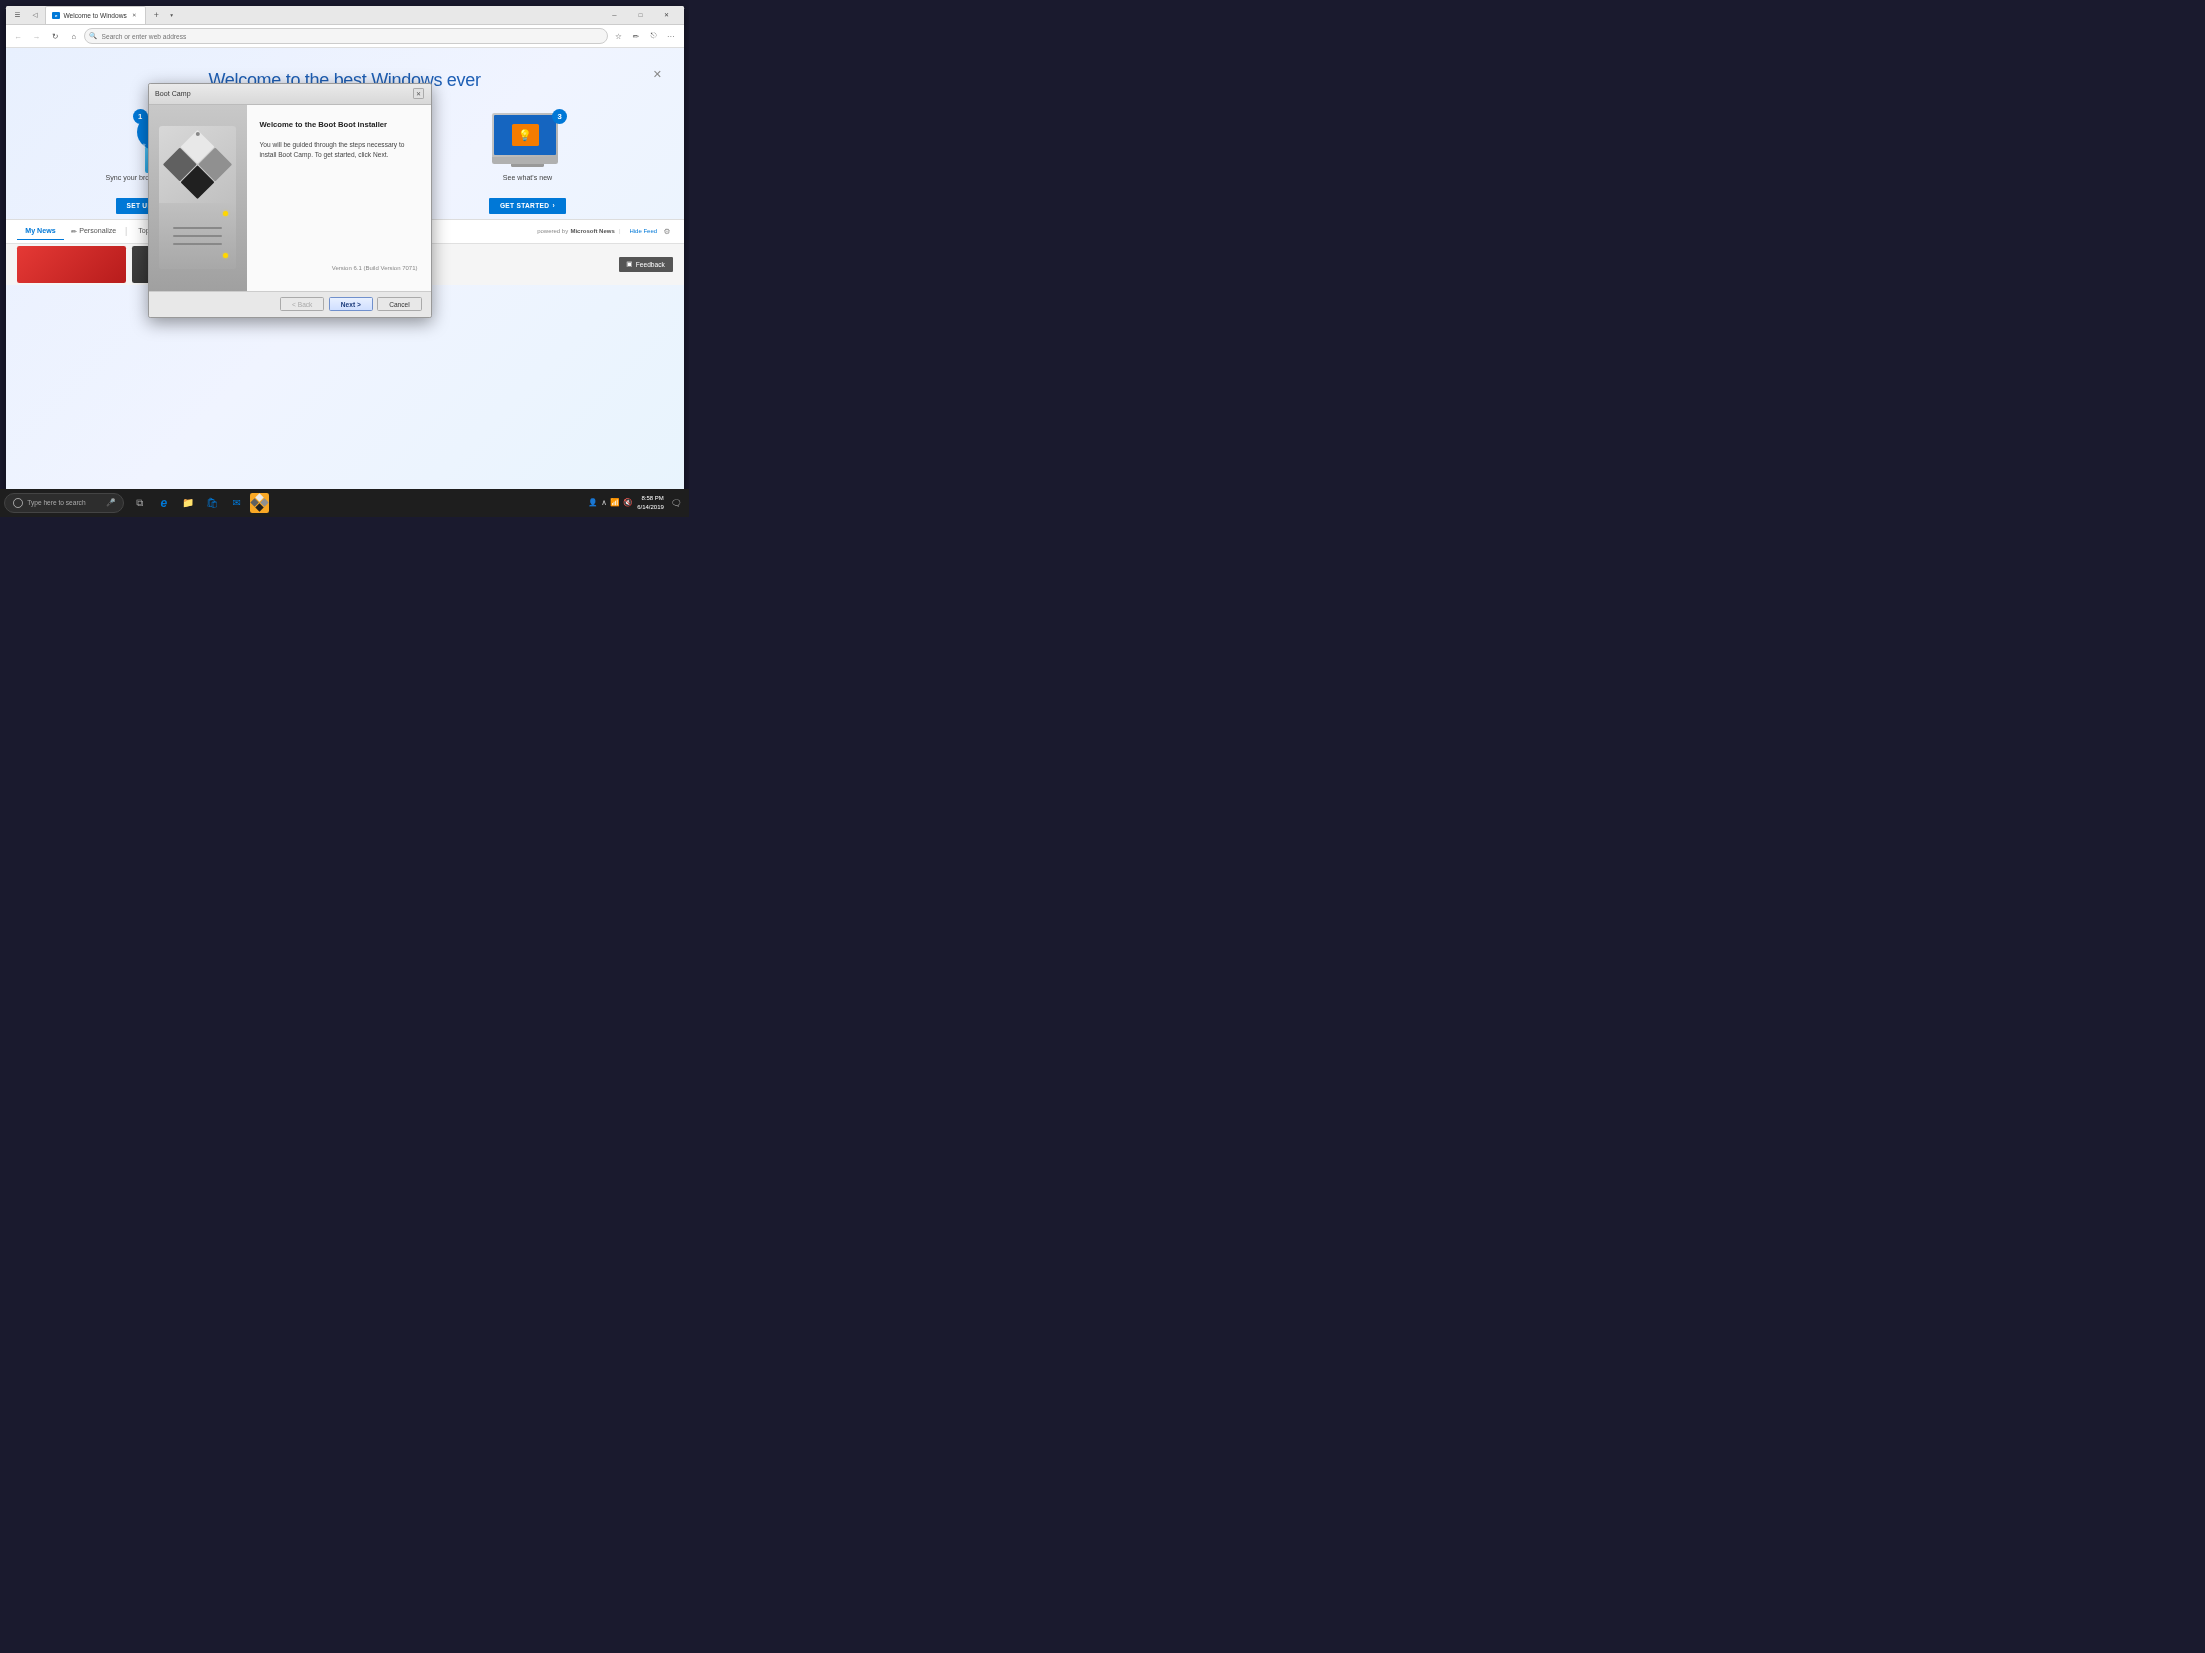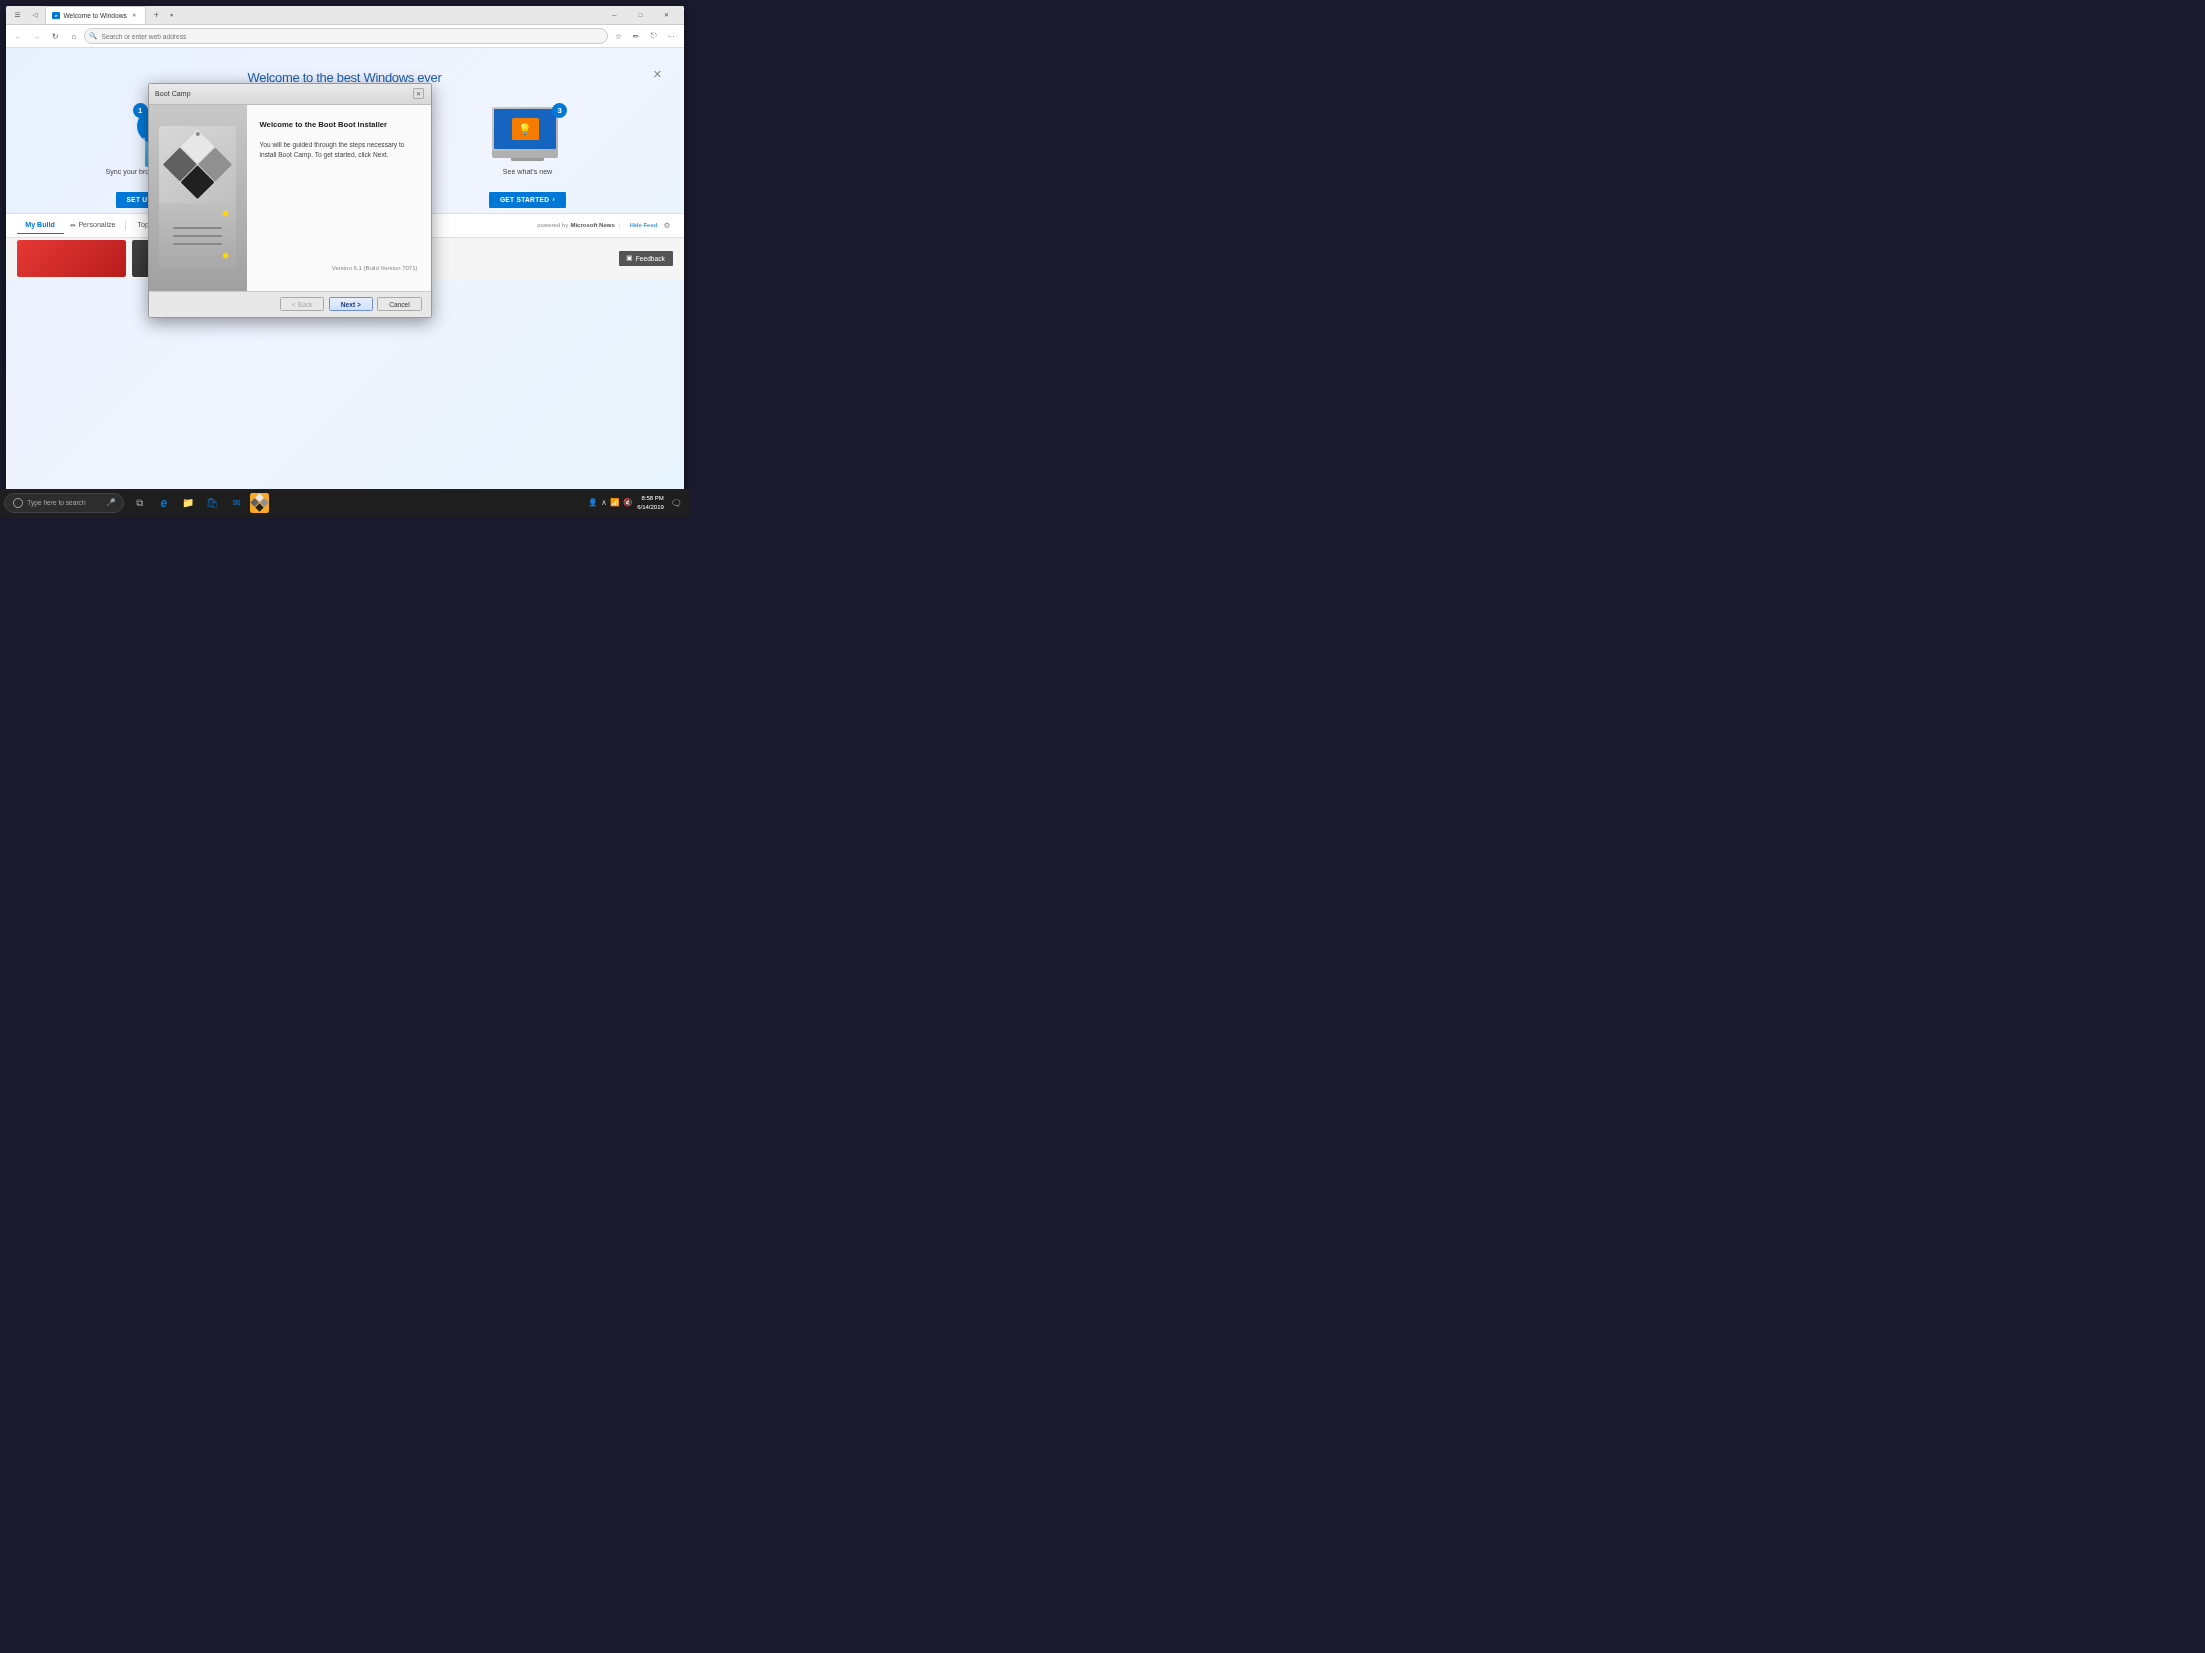--- a/index.html
+++ b/index.html
@@ -229,21 +229,21 @@
       overflow: hidden;
     }
 
     .welcome-header {
       text-align: center;
       padding: 22px 0 16.4px;
       position: relative;
     }
 
     .welcome-title {
-      font-size: 13px;
+      font-size: 18px;
       color: #1e5fb5;
       font-weight: 300;
       letter-spacing: -0.3px;
     }
 
     .close-welcome {
       position: absolute;
       right: 16.4px;
       top: 16.4px;
       width: 19.7px;
@@ -926,21 +926,21 @@
           <button class="feature-btn">
             <span>GET STARTED</span>
             <span>›</span>
           </button>
         </div>
 
       </div>
 
       <div class="news-section">
         <div class="news-tabs">
-          <button class="news-tab active">My Build</button>
+          <button class="news-tab active">My News</button>
           <button class="news-tab-personalize">
             <span>✏</span>
             <span>Personalize</span>
           </button>
           <span class="news-tab-separator">|</span>
           <button class="news-tab">Top Stories</button>
           <span class="news-tab-separator">|</span>
           <button class="news-tab">US News</button>
           <span class="news-tab-separator">|</span>
           <button class="news-tab">Entertainment</button>

